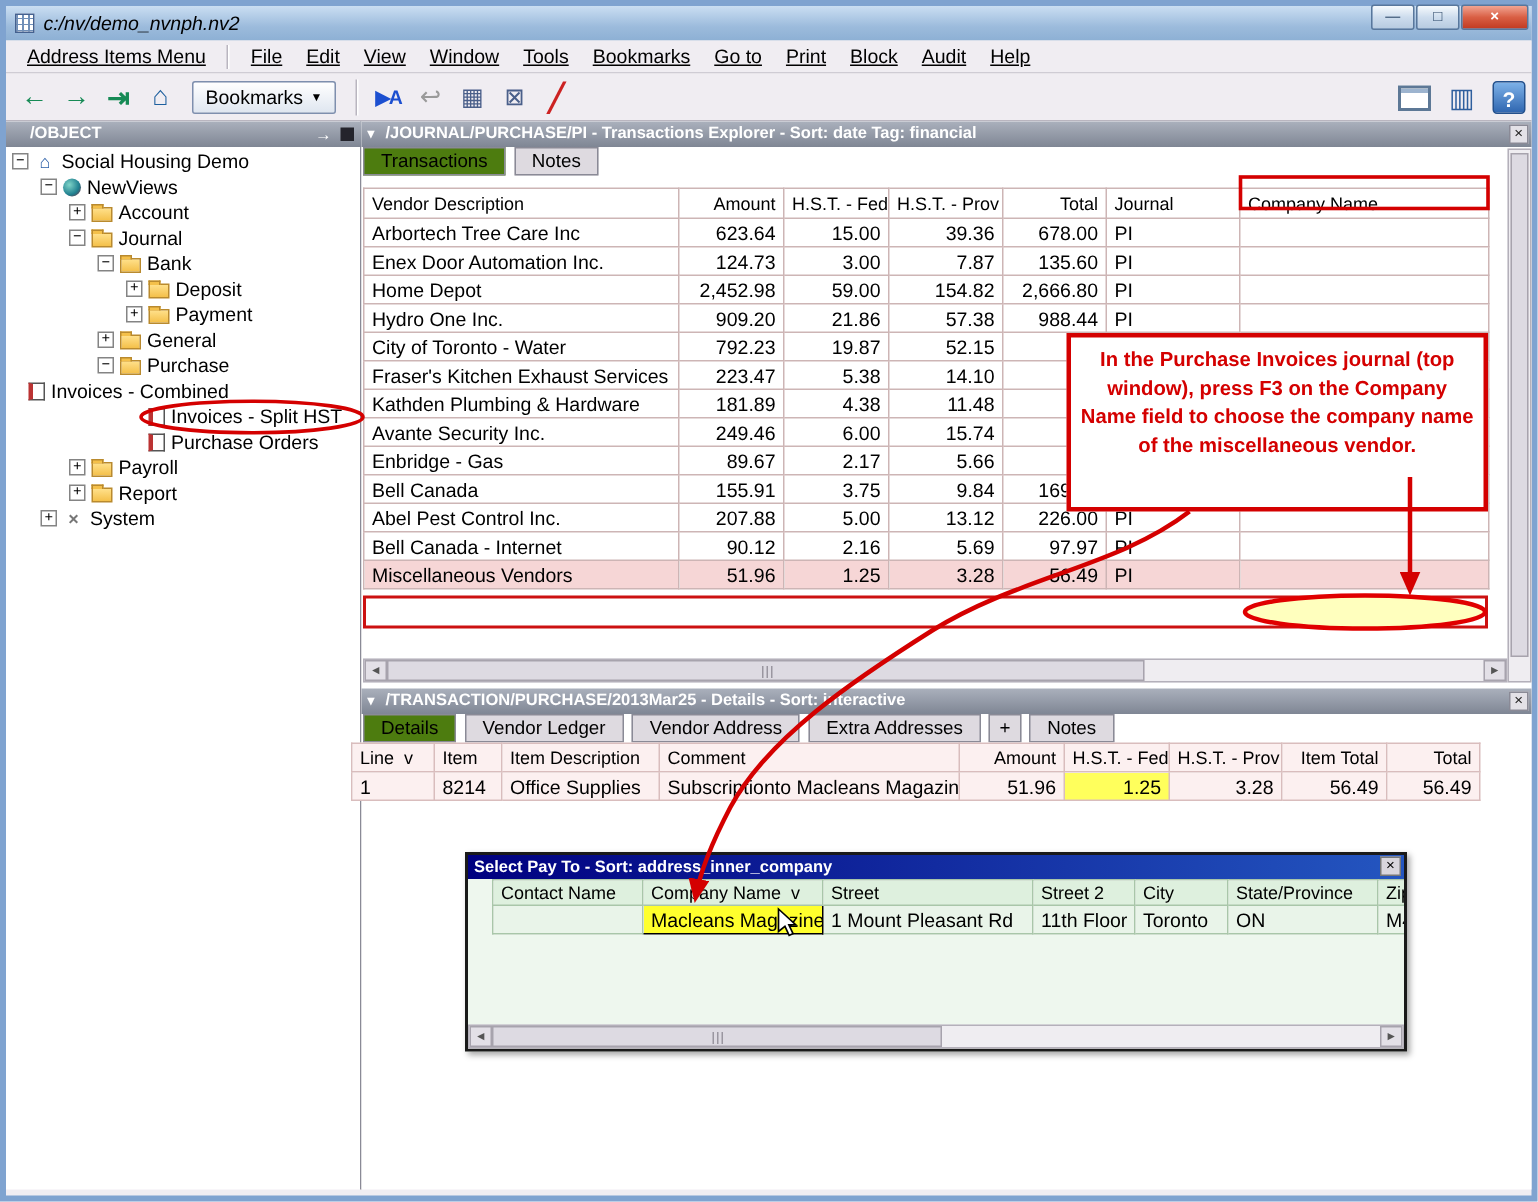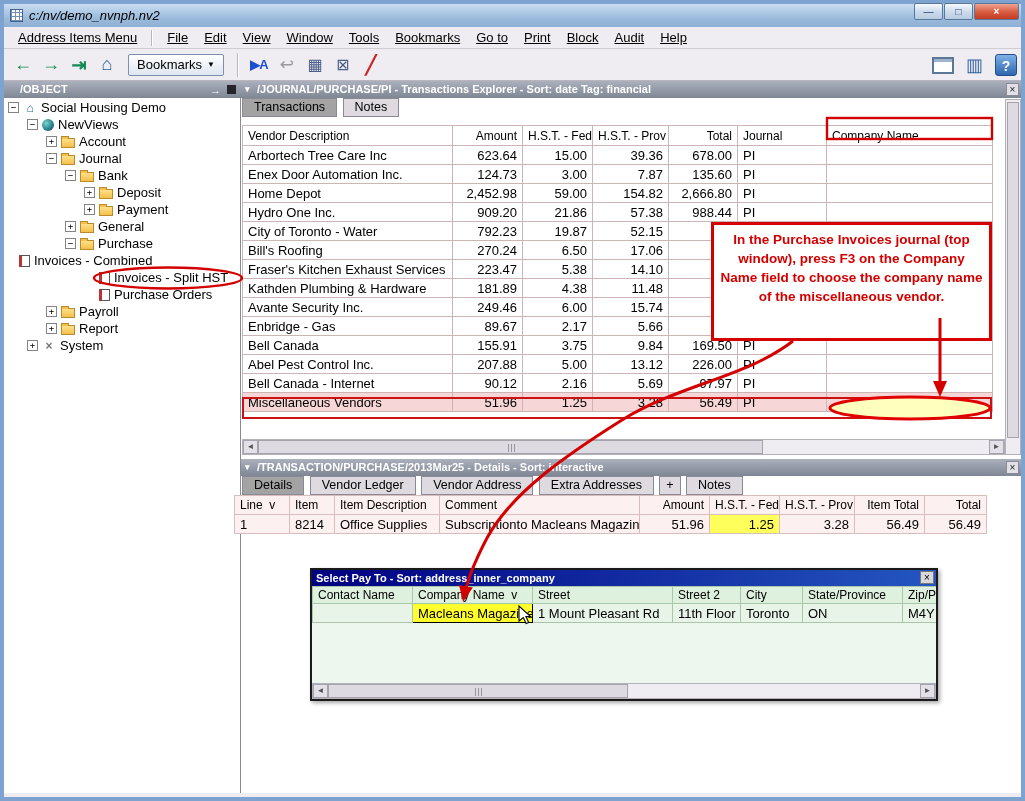--- a/index.html
+++ b/index.html
@@ -49,21 +49,21 @@
 .ticon{width:14px;height:12px;margin-right:4px;flex:none;text-align:center;font-size:12px;line-height:12px;}
 .icon-folder{background:linear-gradient(#ffe08a,#f4c04a);border:1px solid #b98a2e;height:10px;margin-top:2px;position:relative;}
 .icon-folder::before{content:"";position:absolute;top:-3px;left:-1px;width:6px;height:2px;background:#f4c04a;border:1px solid #b98a2e;border-bottom:none;}
 .icon-book{background:#fff;border:1px solid #555;border-left:3px solid #b33;height:12px;width:11px;}
 .icon-globe{background:radial-gradient(circle at 35% 35%,#7fd4c8,#1f7f8f 60%,#8f1f2f);border-radius:50%;width:12px;height:12px;}
 .icon-house{color:#2b5fa8;font-weight:bold;}
 .icon-system{color:#777;font-weight:bold;}
 .tlabel{font-size:13px;}
 
 .tab{display:inline-block;height:19px;line-height:17px;padding:0 11px;border:1px solid #8a8a96;background:#dedae0;font-size:12.5px;margin-right:1px;vertical-align:bottom;}
-.tab.sel{background:#a3a3a3;}
+.tab.sel{background:#4d7c0f;}
 .tab.plus{padding:0 6px;}
 
 table{border-collapse:collapse;table-layout:fixed;font-size:13px;background:#fff;}
 th,td{border:1px solid #cdb5b5;height:19px;padding:0 5px;white-space:nowrap;overflow:hidden;text-align:left;font-weight:normal;}
 .ttable{width:750px;margin-top:8px;}
 .ttable th{font-size:12px;height:20px;}
 .ttable th:nth-child(-n+5):nth-child(n+2),.ttable td:nth-child(-n+5):nth-child(n+2){text-align:right;}
 .ttable tbody tr:last-child td{background:#f6d6d6;}
 .dtable{width:752px;}
 .dtable th,.dtable td{background:#fcf0f0;border-color:#d9bdbd;}
@@ -79,21 +79,21 @@
 .sarrow{width:15px;height:14px;background:#e3e0e7;border:1px solid #a7a3ad;font-size:8px;line-height:12px;text-align:center;color:#555;flex:none;}
 .strack{flex:1;height:14px;position:relative;}
 .sthumb{position:absolute;left:0;top:0;height:14px;background:#dddae2;border:1px solid #a7a3ad;}
 .sthumb::after{content:"";position:absolute;left:50%;top:3px;width:1px;height:8px;background:#9a96a0;box-shadow:-3px 0 0 #9a96a0,3px 0 0 #9a96a0;}
 .vscroll{width:16px;background:#efedf1;border:1px solid #b4b0ba;}
 .vthumb{position:absolute;left:1px;top:2px;width:12px;background:#dddae2;border:1px solid #a7a3ad;}
 
 .popup{border:2px solid #1a1a1a;background:#eef7ee;box-shadow:2px 2px 4px rgba(0,0,0,.35);z-index:30;}
 .ptitle{height:16px;background:linear-gradient(90deg,#000080,#2456c0);color:#fff;font-size:11px;font-weight:bold;line-height:16px;padding-left:4px;position:relative;}
 .px{position:absolute;right:2px;top:1px;width:14px;height:13px;background:#d9d6dd;border:1px solid #777;color:#000;font-size:10px;line-height:11px;text-align:center;font-weight:normal;}
-.pbody{position:absolute;top:16px;left:0;right:0;bottom:16px;background:#eef7ee;overflow:hidden;}
+.pbody{position:absolute;top:16px;left:0;right:0;bottom:16px;background:#eef7ee;overflow:hidden;padding-left:16px;}
 .popup .hscroll{position:absolute;left:0;right:0;bottom:0;}
 
 .annbox{border:3px solid #d40000;background:#fff;color:#d40000;font-weight:bold;font-size:13.5px;line-height:1.4;text-align:center;padding:6px 4px;z-index:40;}
 .overlay{left:0;top:0;z-index:50;pointer-events:none;}
 </style>
 </head>
 <body>
 
 <div id="frame"></div>
 
@@ -297,29 +297,20 @@
           <td>57.38</td>
           <td>988.44</td>
           <td>PI</td>
           <td></td>
         </tr>
         <tr>
           <td>City of Toronto - Water</td>
           <td>792.23</td>
           <td>19.87</td>
           <td>52.15</td>
-          <td></td>
-          <td></td>
-          <td></td>
-        </tr>
-        <tr>
-          <td>Bill's Roofing</td>
-          <td>270.24</td>
-          <td>6.50</td>
-          <td>17.06</td>
           <td></td>
           <td></td>
           <td></td>
         </tr>
         <tr>
           <td>Fraser's Kitchen Exhaust Services</td>
           <td>223.47</td>
           <td>5.38</td>
           <td>14.10</td>
           <td></td>

